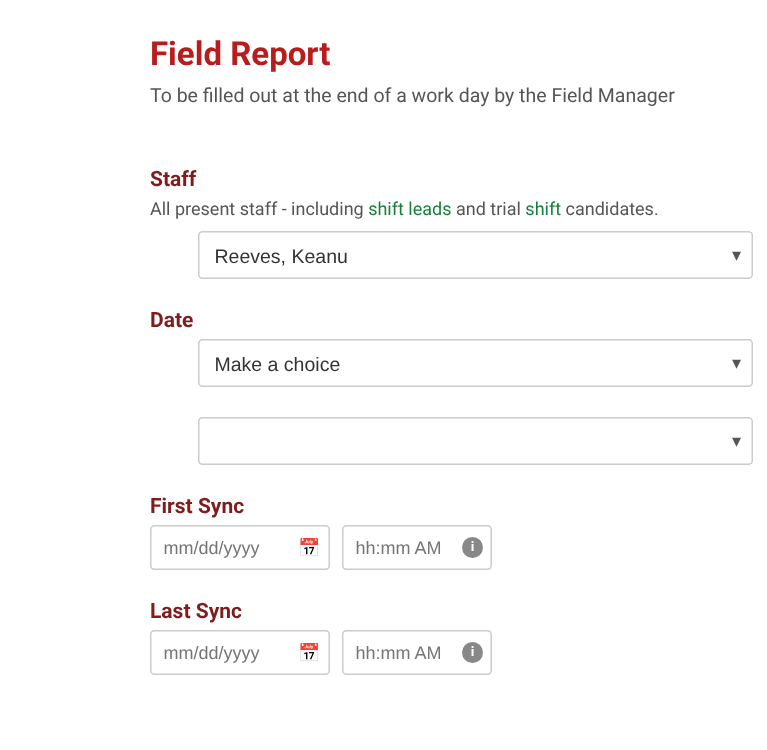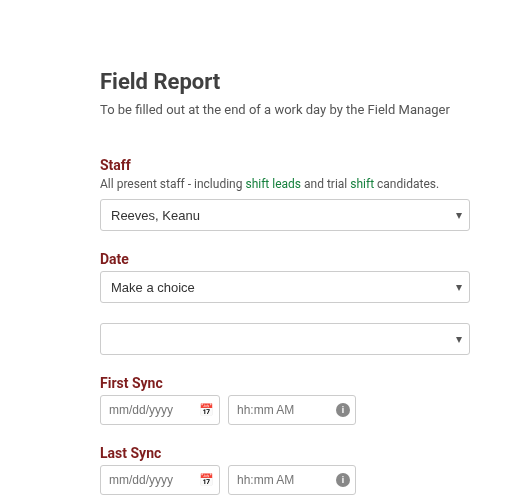--- a/index.html
+++ b/index.html
@@ -18,23 +18,22 @@
     .page-container {
       max-width: 511px;
       min-height: 500px;
       padding: 24px 40px 40px 100px;
       background: #fff;
     }
 
     .page-title {
       font-size: 22px;
       font-weight: 700;
-      color: #404040;
+      color: #b91c1c;
       margin-bottom: 8px;
-      margin-top: 45px;
     }
 
     .page-subtitle {
       font-size: 13px;
       color: #555;
       margin-bottom: 40px;
     }
 
     .form-section {
       margin-bottom: 20px;
@@ -56,20 +55,21 @@
     .field-hint a,
     .field-hint .highlight {
       color: #15803d;
       text-decoration: none;
     }
 
     .select-wrapper {
       position: relative;
       width: 100%;
       max-width: 370px;
+      margin-left: 32px;
     }
 
     .select-control {
       width: 100%;
       padding: 6px 30px 6px 10px;
       border: 1px solid #ccc;
       border-radius: 3px;
       background: #fff;
       font-size: 13px;
       color: #333;
@@ -108,21 +108,21 @@
       color: #555;
       height: 30px;
       background: #fff;
     }
 
     .date-input {
       width: 120px;
     }
 
     .time-input {
-      width: 128px;
+      width: 100px;
     }
 
     .input-icon {
       position: absolute;
       right: 6px;
       top: 50%;
       transform: translateY(-50%);
       color: #888;
       font-size: 12px;
       pointer-events: none;

